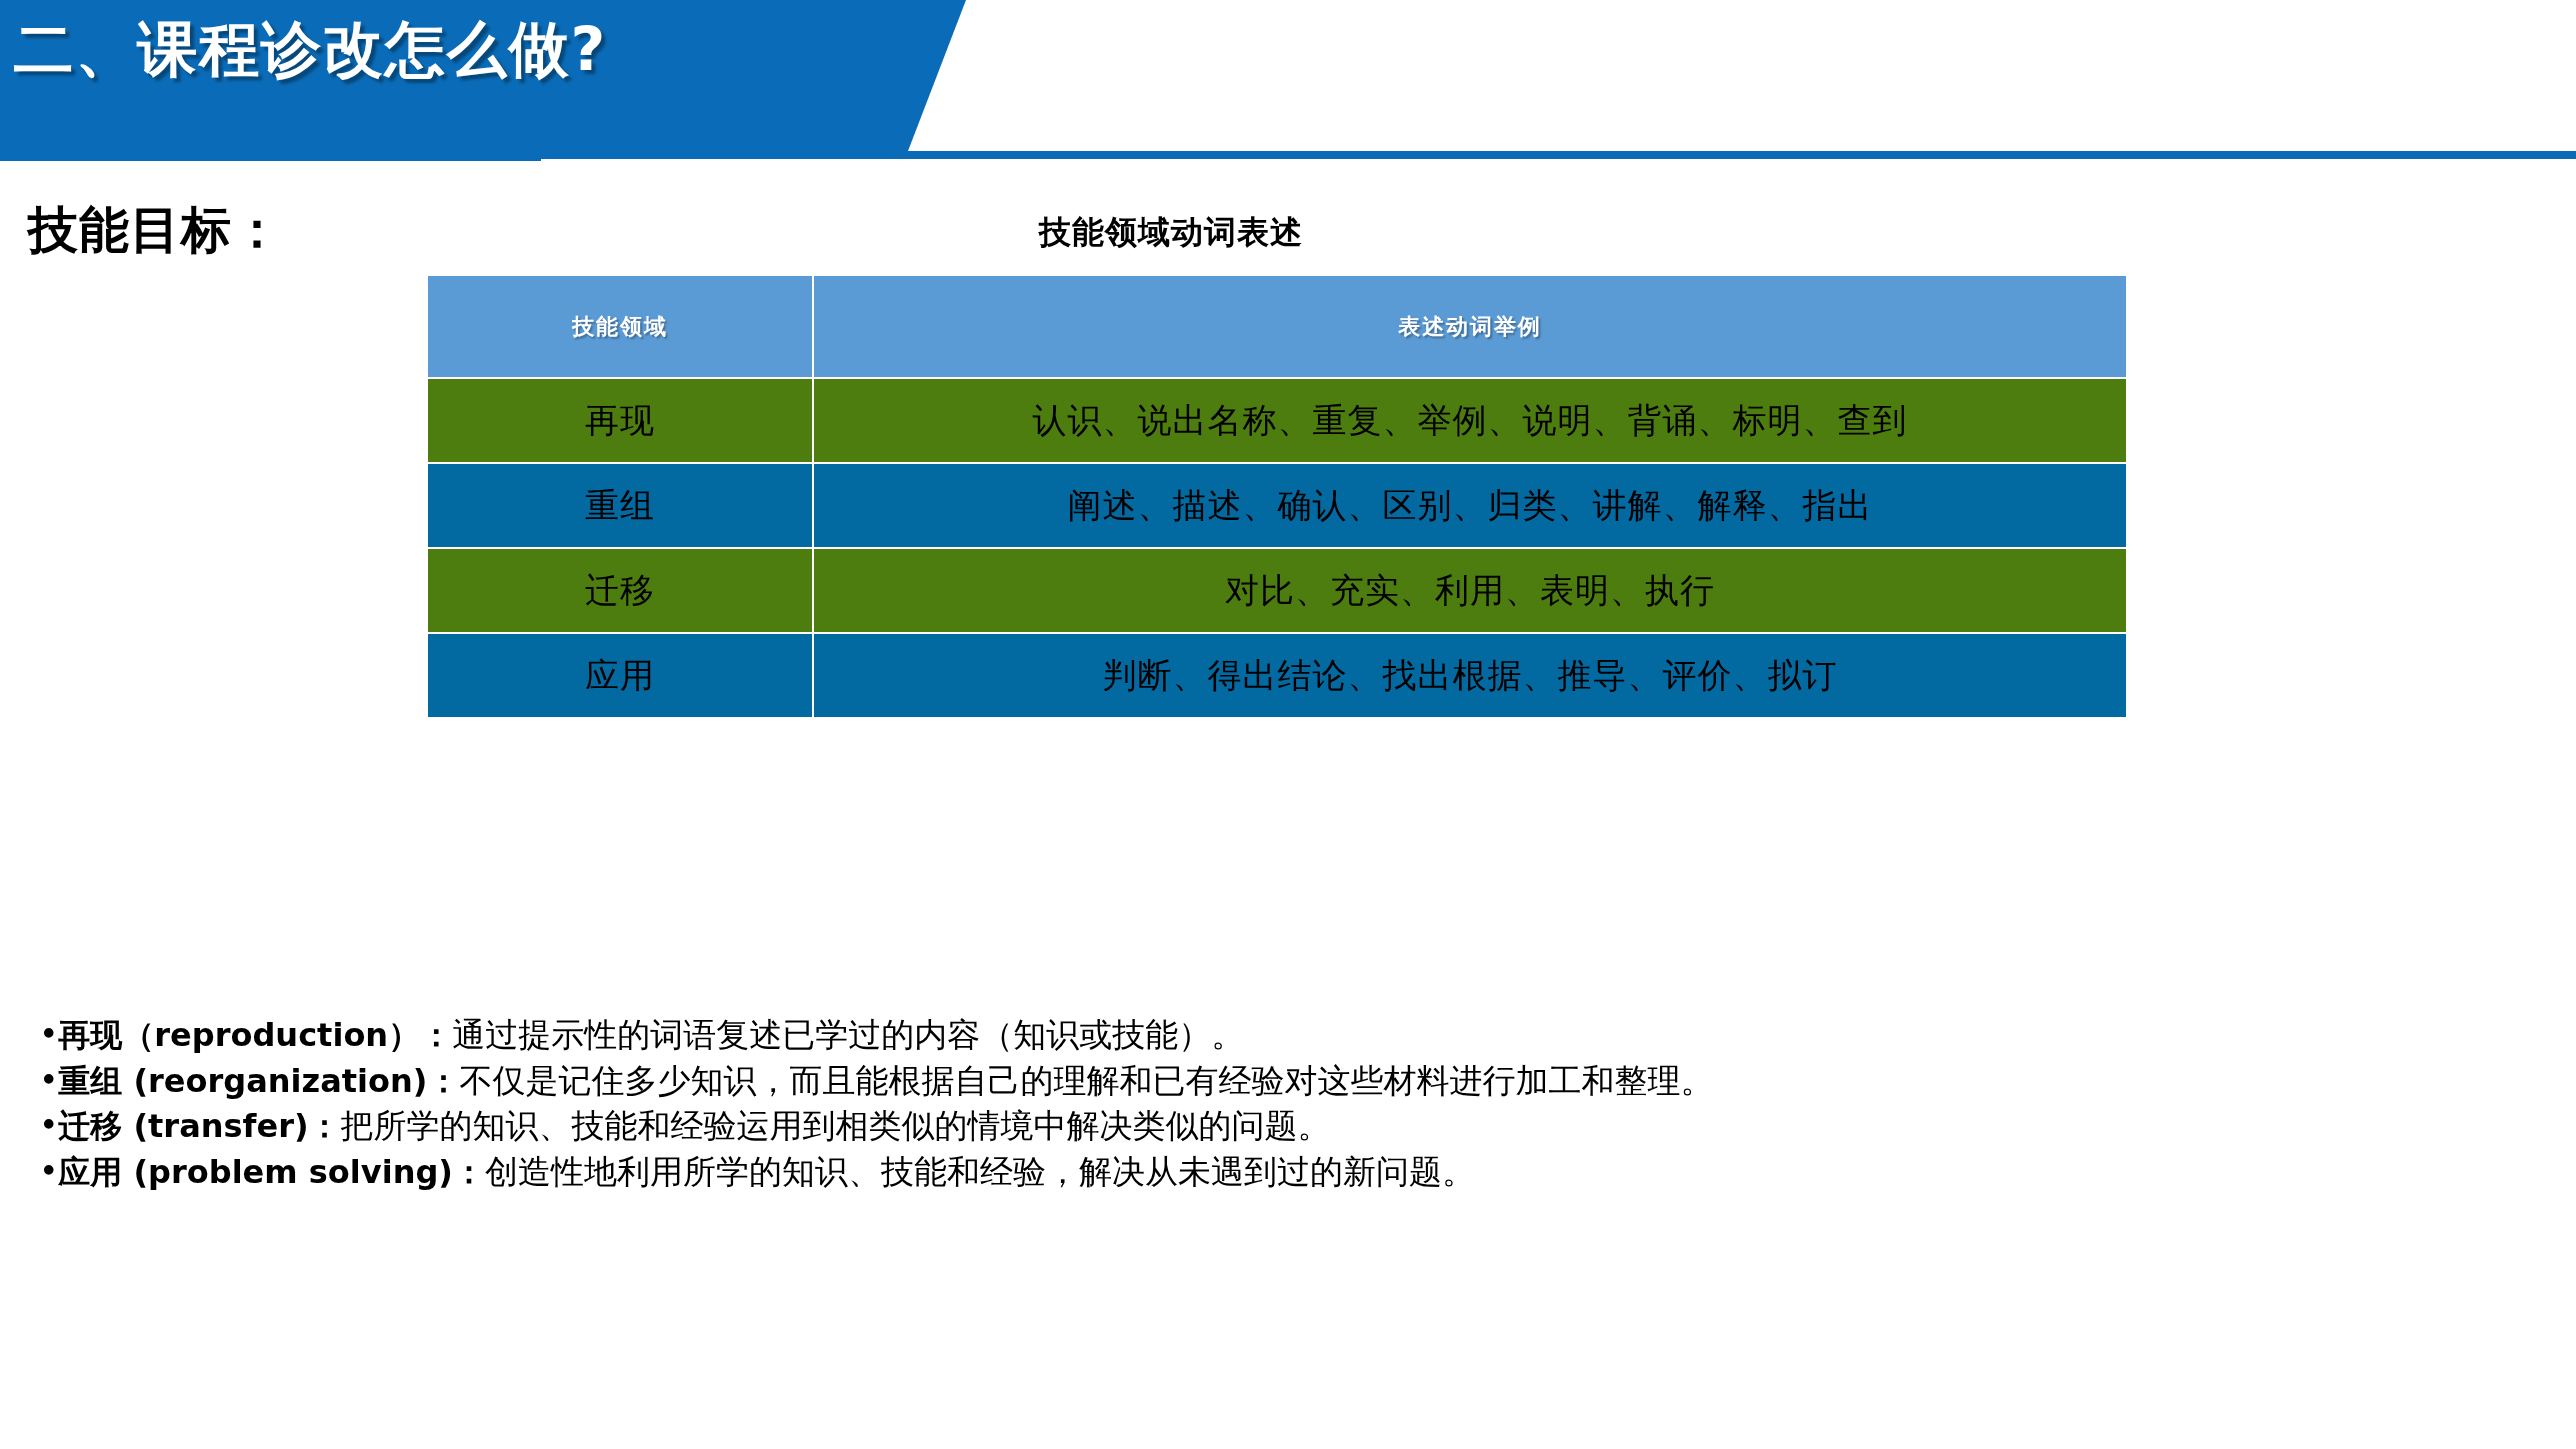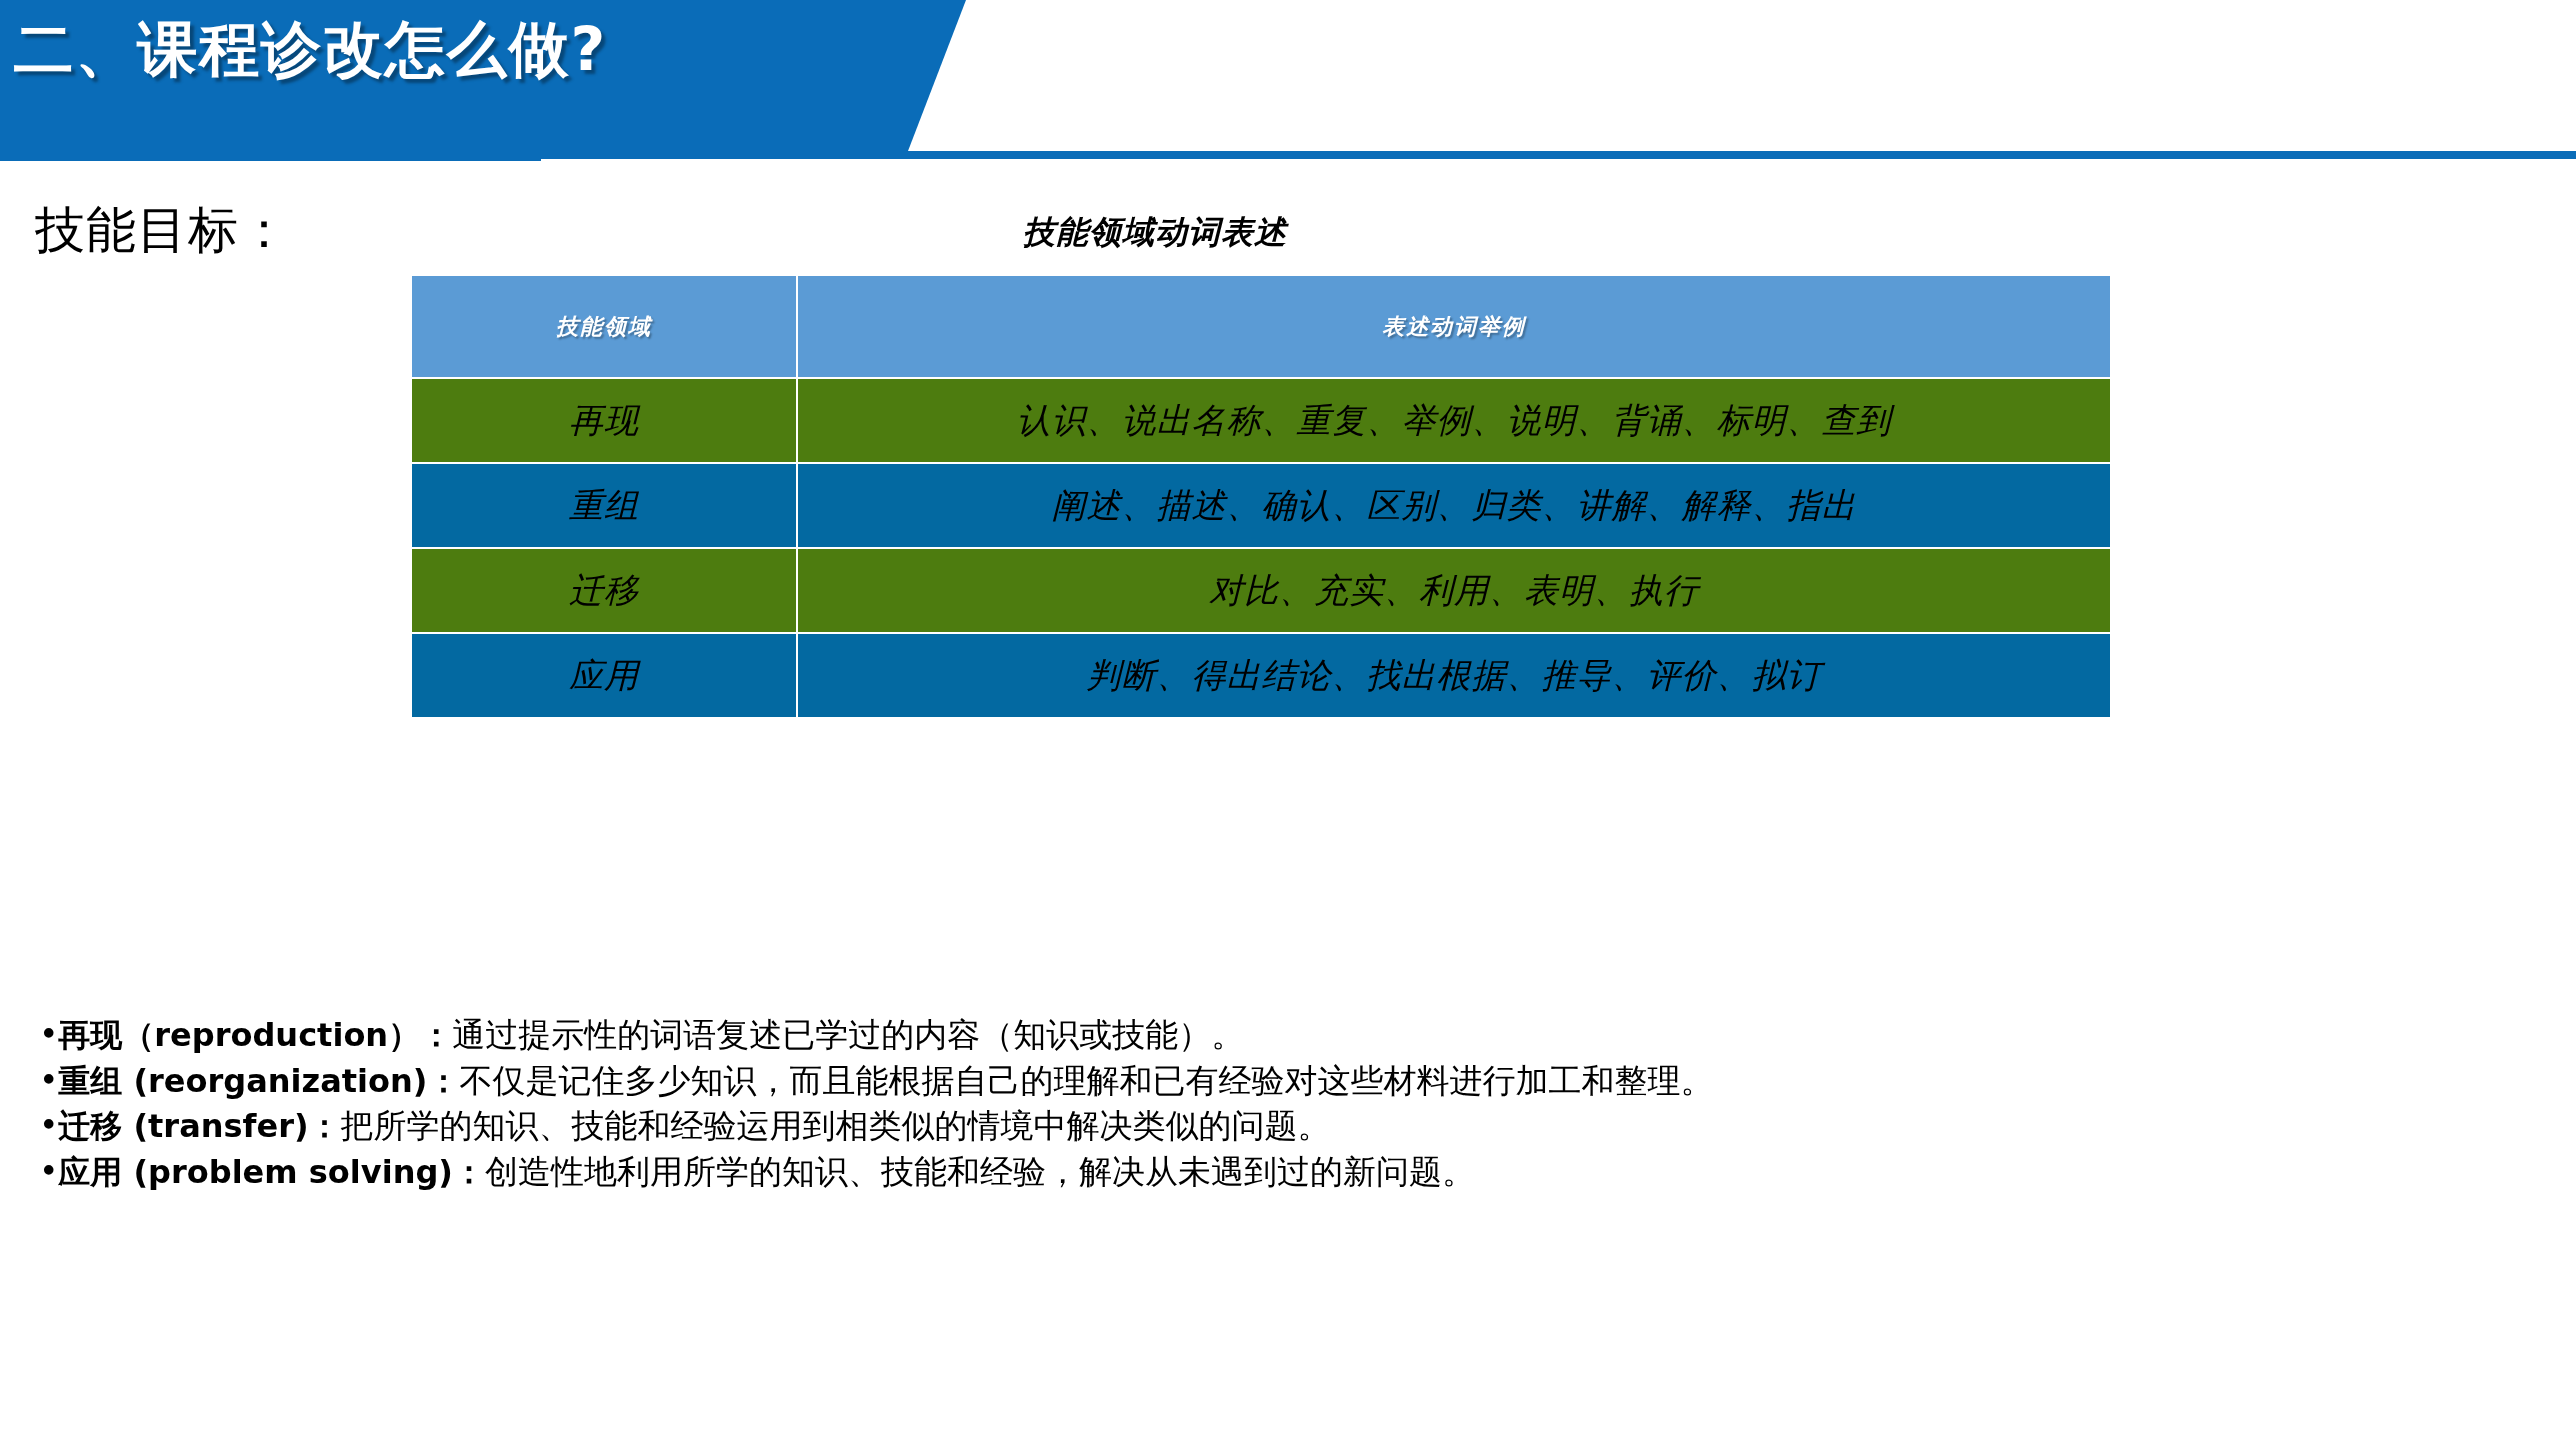--- a/index.html
+++ b/index.html
@@ -58,36 +58,35 @@
     left: 0;
     top: 145px;
     width: 541px;
     height: 15.5px;
     background: #0a6cb8;
   }
 
   
   .skill-goal {
     position: absolute;
-    left: 35px;
+    left: 28px;
     top: 197px;
     font-size: 50px;
-    font-weight: normal;
+    font-weight: bold;
     color: #000000;
     letter-spacing: 1px;
     white-space: nowrap;
   }
 
   
   .table-block {
     position: absolute;
-    left: 412px;
+    left: 428px;
     top: 211px;
     width: 1486px;
-    font-style: italic;
   }
   .table-caption {
     text-align: center;
     font-size: 32px;
     font-weight: bold;
     color: #000000;
     letter-spacing: 1px;
     margin-bottom: 21px;
   }
   table.verbtable {

